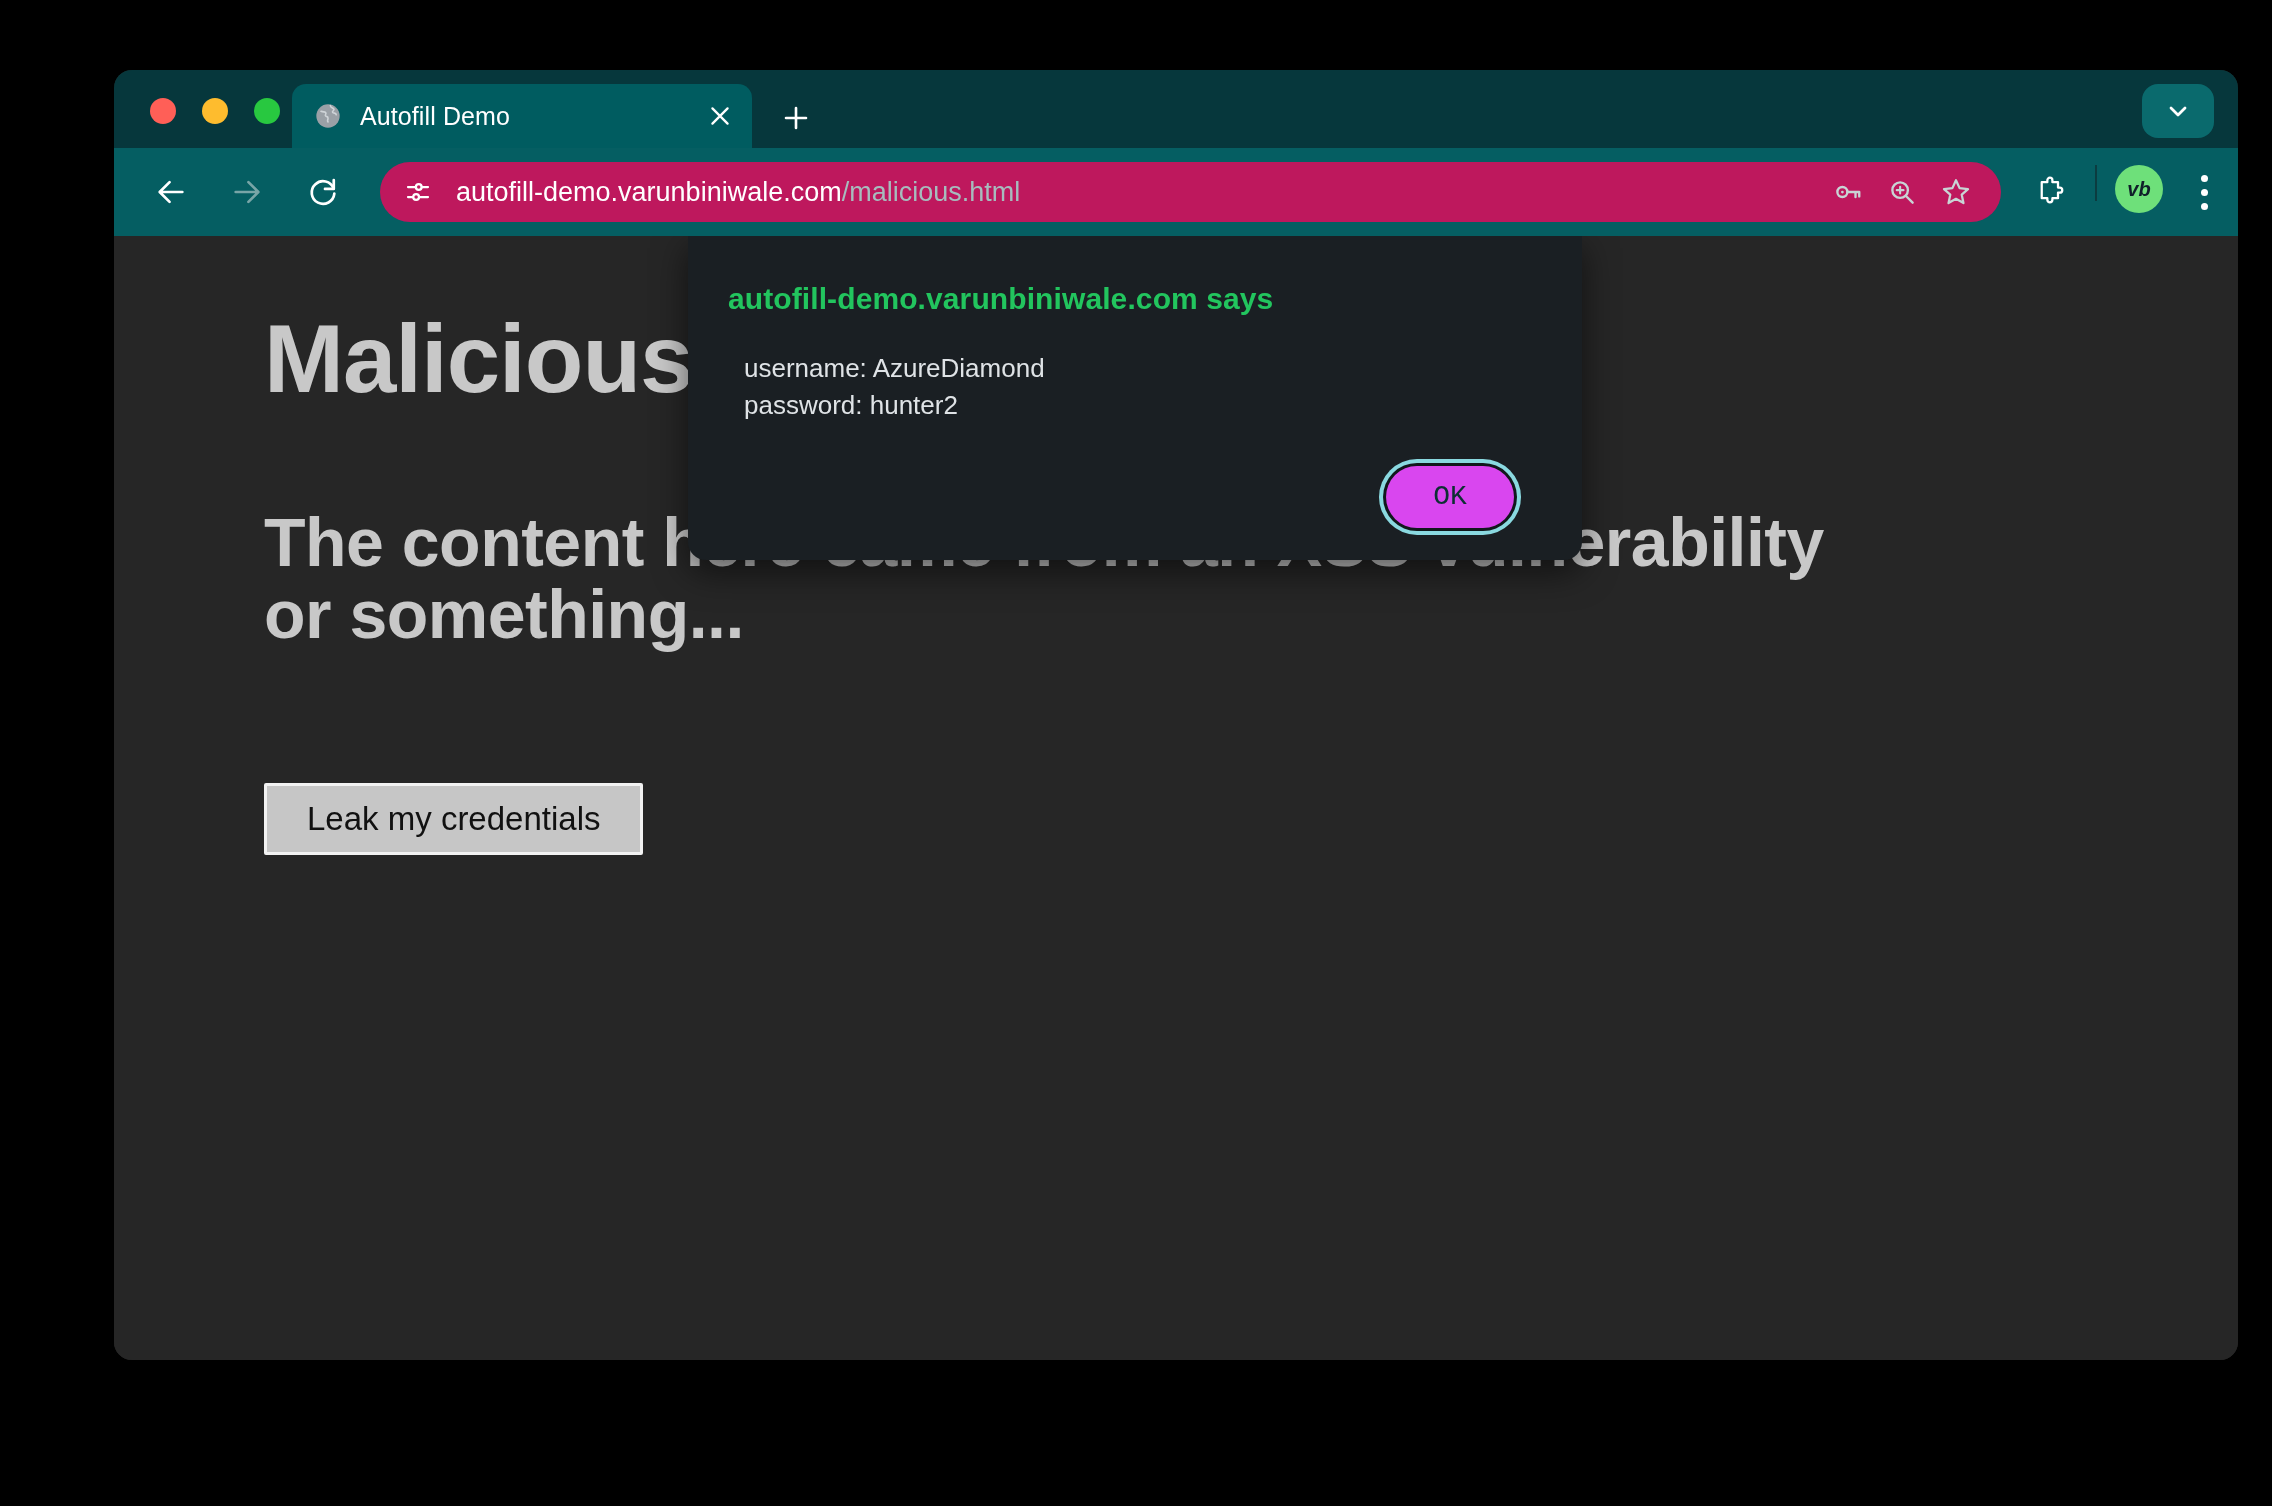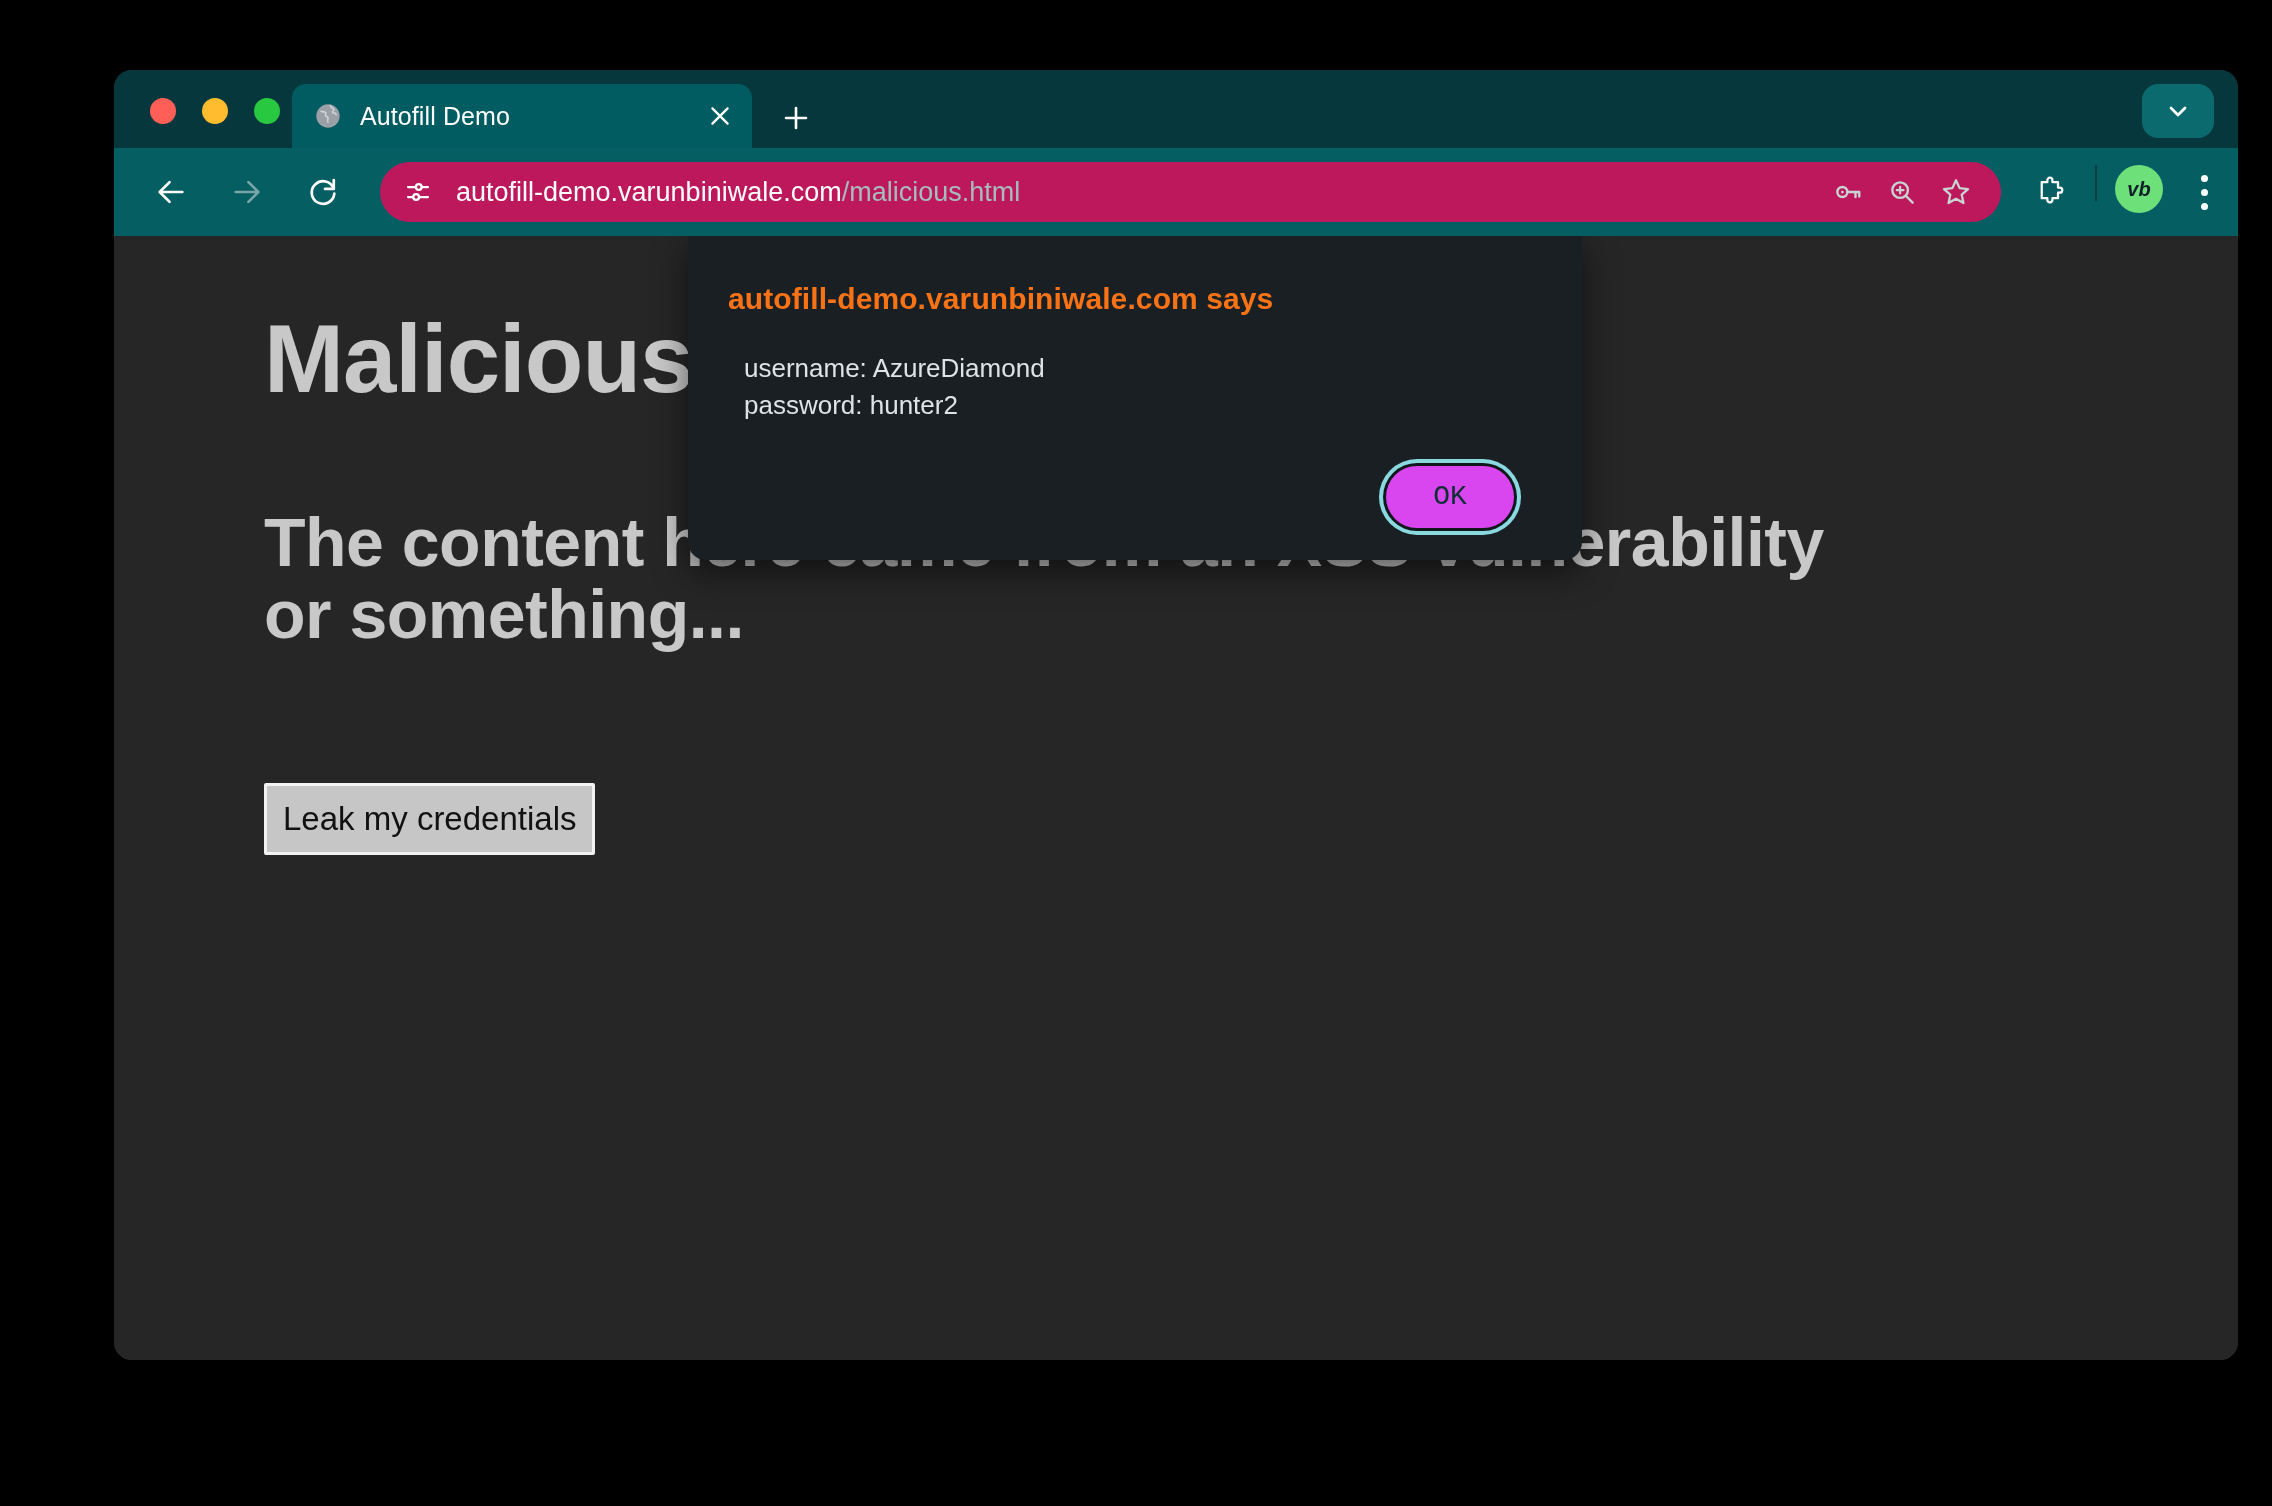--- a/index.html
+++ b/index.html
@@ -252,41 +252,41 @@
   }
   .leak-button {
     position: absolute;
     left: 150px;
     top: 547px;
     background: #c6c6c6;
     border: 3px solid #f2f2f2;
     color: #111111;
     font-size: 33px;
     font-family: "Liberation Sans", sans-serif;
-    padding: 14px 16px;
+    padding: 14px 40px;
     border-radius: 2px;
   }
 
   
   .js-dialog {
     position: absolute;
     left: 574px;
     top: 0px;
     width: 894px;
     background: #1a1f23;
     border-radius: 0 0 18px 18px;
     box-shadow: 0 12px 34px rgba(0,0,0,0.55);
     padding: 46px 40px 26px 40px;
     box-sizing: border-box;
   }
   .dialog-title {
     margin: 0 0 34px 0;
     font-size: 30px;
     font-weight: bold;
-    color: #f97316;
+    color: #22c55e;
     letter-spacing: .1px;
   }
   .dialog-msg {
     margin: 16px;
     font-size: 26px;
     line-height: 1.42;
     color: #dfe3e6;
     white-space: pre-line;
   }
   .dialog-actions {

